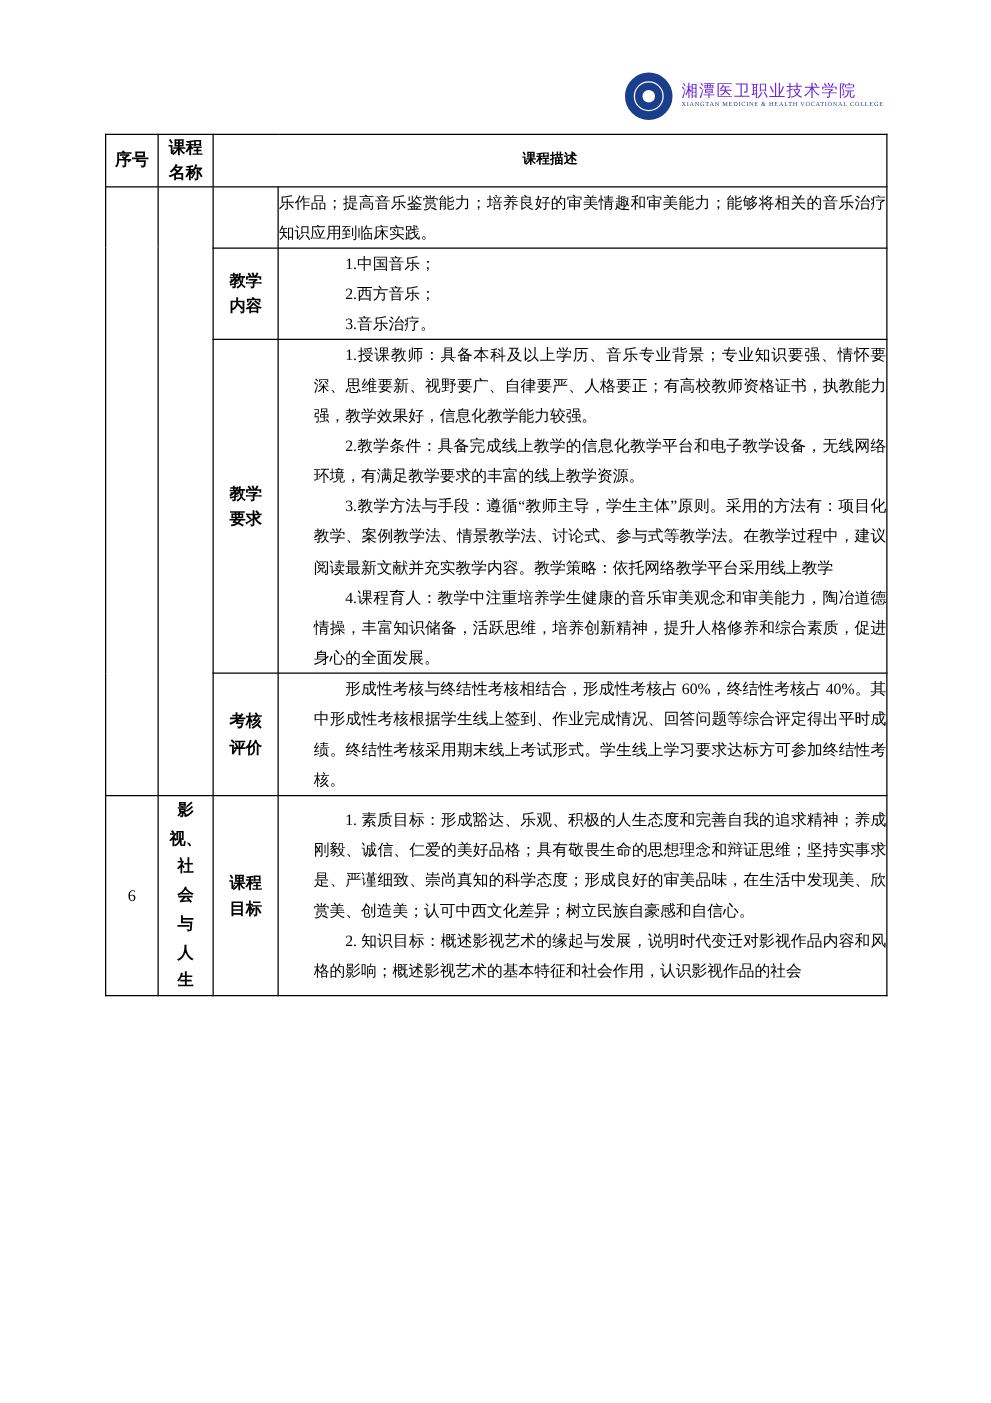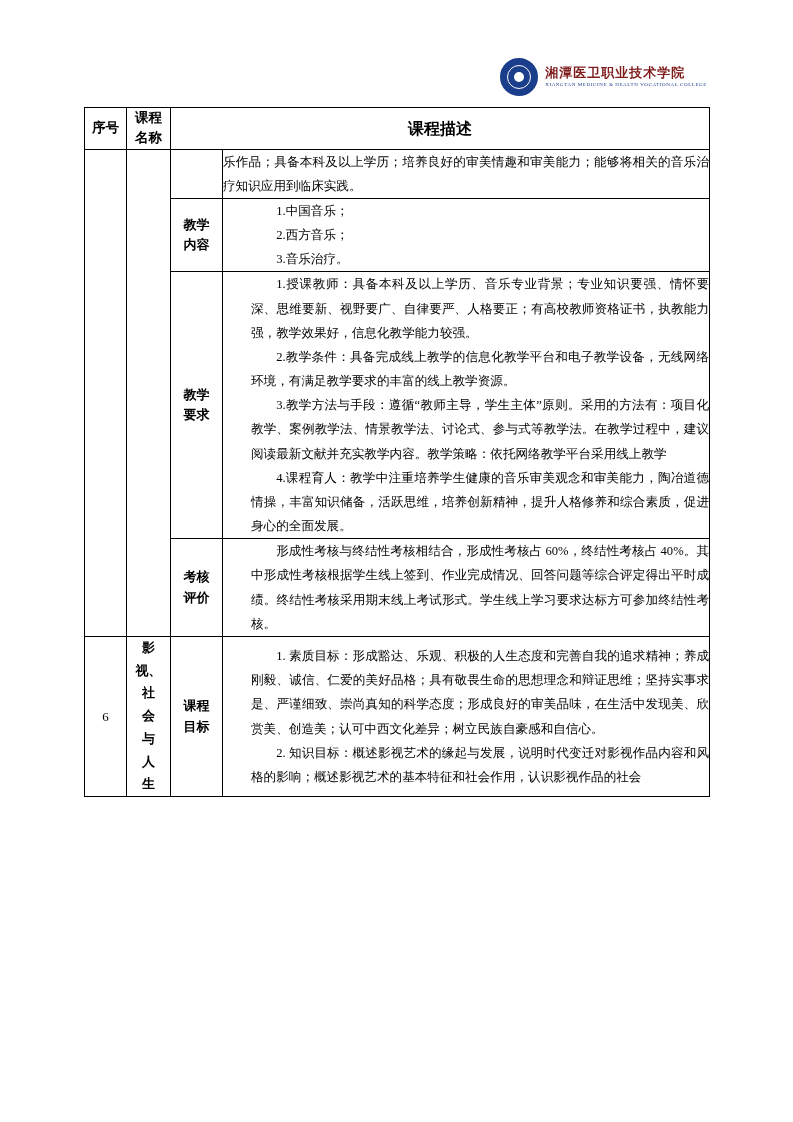--- a/index.html
+++ b/index.html
@@ -63,22 +63,22 @@
     background: #ffffff;
   }
   .logo-text {
     display: flex;
     flex-direction: column;
     justify-content: center;
     line-height: 1.1;
   }
   .logo-cn {
     font-size: 13px;
-    font-weight: bold;
-    color: #7f1d1d;
+    font-weight: normal;
+    color: #6d28d9;
     letter-spacing: 1px;
     white-space: nowrap;
   }
   .logo-en {
     font-size: 5px;
     color: #1b3e8c;
     letter-spacing: 0.6px;
     white-space: nowrap;
     margin-top: 2px;
   }
@@ -101,21 +101,21 @@
     padding: 0;
   }
   .col-no    { width: 42px; }
   .col-name  { width: 44px; }
   .col-label { width: 52px; }
   .col-desc  { width: 487px; }
 
   thead th {
     font-weight: bold;
     text-align: center;
-    font-size: 16px;
+    font-size: 11px;
     padding: 14px 2px;
     line-height: 1.45;
   }
   thead th.hdr-no, thead th.hdr-name {
     font-size: 13.5px;
   }
   .vert-two-lines {
     display: inline-block;
     line-height: 1.5;
   }
@@ -198,21 +198,21 @@
         <th colspan="2">课程描述</th>
       </tr>
     </thead>
     <tbody>
 
       <tr>
         <td class="no-cell" rowspan="4"></td>
         <td class="name-cell" rowspan="4"></td>
         <td class="label-cell"></td>
         <td class="desc-cell">
-          <p>乐作品；具备本科及以上学历；培养良好的审美情趣和审美能力；能够将相关的音乐治疗知识应用到临床实践。</p>
+          <p>乐作品；提高音乐鉴赏能力；培养良好的审美情趣和审美能力；能够将相关的音乐治疗知识应用到临床实践。</p>
         </td>
       </tr>
 
       <tr>
         <td class="label-cell">
           <span class="stack-char">教学</span>
           <span class="stack-char">内容</span>
         </td>
         <td class="desc-cell">
           <p class="indent">1.中国音乐；</p>

